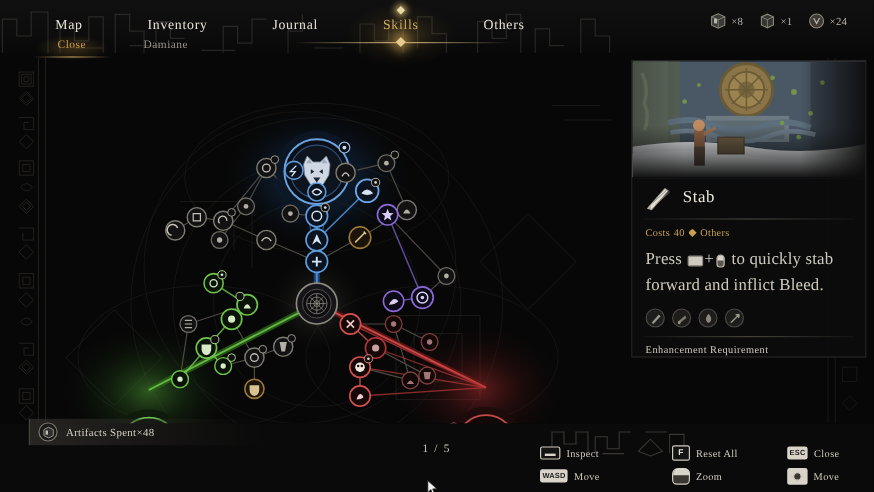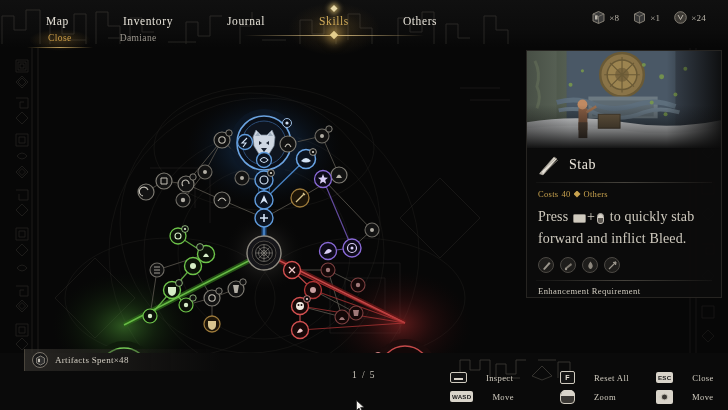--- a/index.html
+++ b/index.html
@@ -145,21 +145,21 @@
     border-left: 1px solid rgba(150,140,120,.45);
   }
   .spent-icon { width: 16px; height: 16px; border-radius: 50%; border: 1px solid #7a746a; background:#1a1a1a; display:flex;align-items:center;justify-content:center; }
   .spent-label { font-size: 9px; color: #d2cdc2; letter-spacing: .3px; }
 
   .page-ind { position: absolute; left: 0; right: 0; top: 18px; text-align: center; font-size: 9.5px; color: #cdc8bd; letter-spacing: 1.4px; }
   .page-ind span { display: inline-block; }
 
   .hints { position: absolute; right: 10px; top: 16px; width: 268px; }
   .hint-row { display: flex; align-items: center; height: 19px; }
-  .hint { display: flex; align-items: center; gap: 19px; }
+  .hint { display: flex; align-items: center; gap: 5px; }
   .hint-label { font-size: 8.6px; color: #cfcabe; letter-spacing: .35px; white-space: nowrap; }
   .key {
     min-width: 15px; height: 11px; padding: 0 2px; border-radius: 2px;
     background: #d9d4ca; color: #1a1a1a; font-size: 6.2px; font-weight: bold;
     display: flex; align-items: center; justify-content: center;
     font-family: "Liberation Sans", sans-serif; letter-spacing: .2px;
   }
   .key.dark { background: #141414; border: 1.5px solid #cfcabe; color: #e6e1d6; font-size: 7px; width: 13px; height: 13px; }
   .key.bar { background: #141414; border: 1.5px solid #cfcabe; width: 17px; height: 11px; position: relative; }
   .key.bar::after { content:""; position: absolute; left: 3px; right: 3px; bottom: 2.5px; height: 2px; background: #d9d4ca; }

